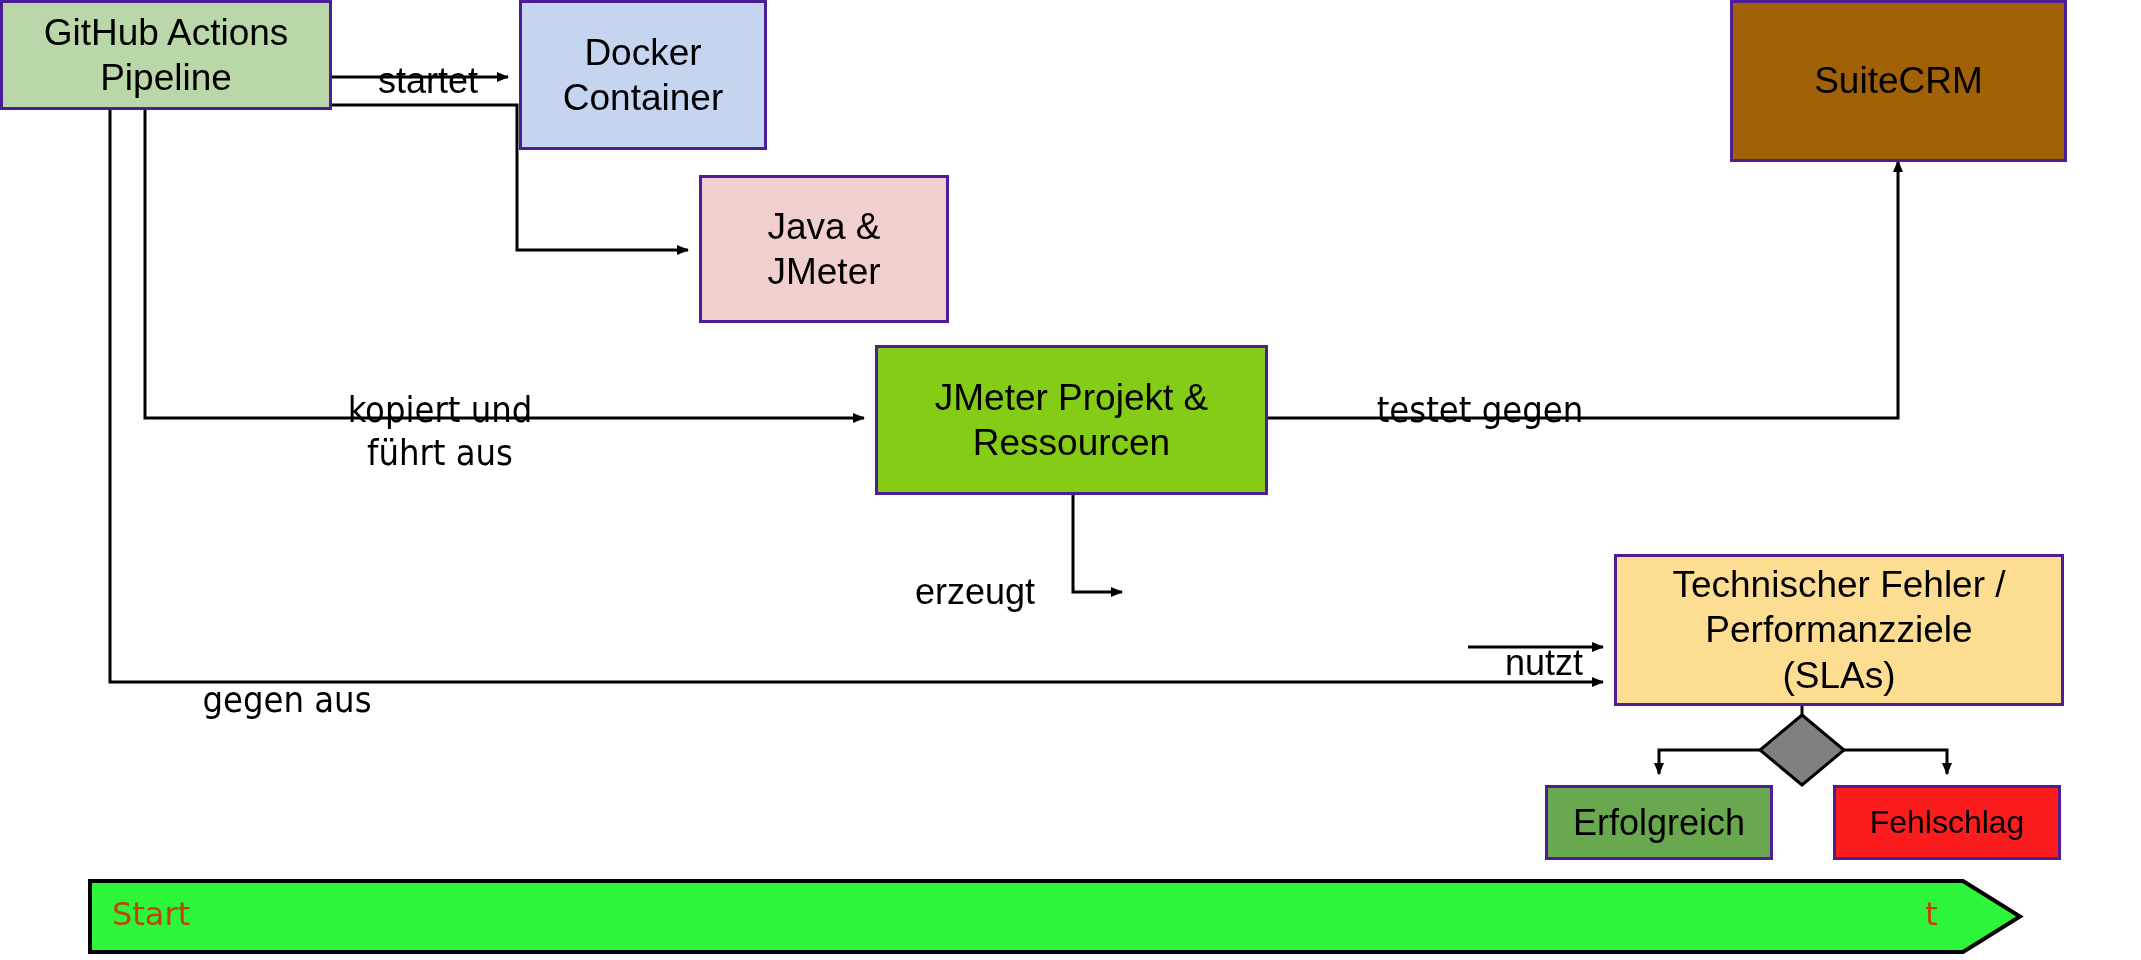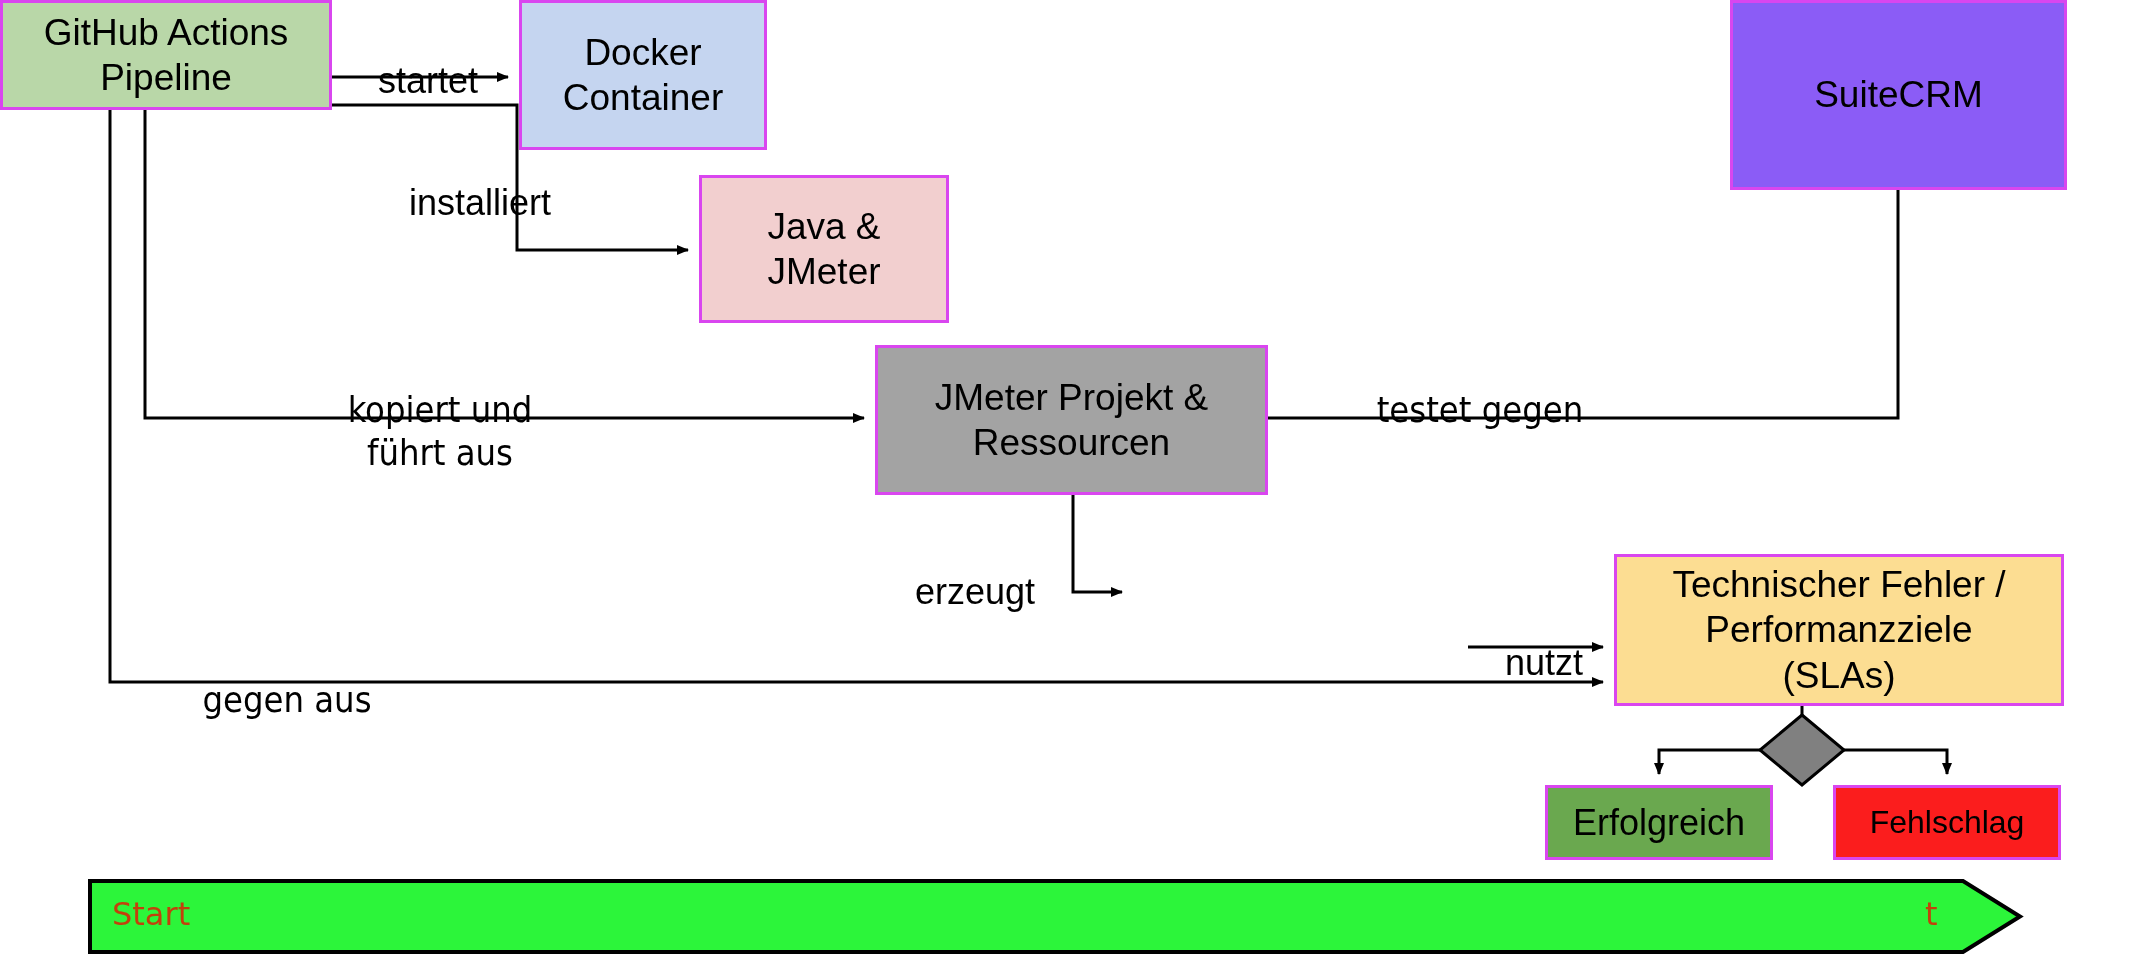--- a/index.html
+++ b/index.html
@@ -18,21 +18,21 @@
   svg.layer {
     position: absolute;
     left: 0;
     top: 0;
     width: 2141px;
     height: 960px;
   }
   .node {
     position: absolute;
     box-sizing: border-box;
-    border: 3px solid #d946ef;
+    border: 3px solid #4c1d95;
     display: flex;
     align-items: center;
     justify-content: center;
     text-align: center;
     color: #000000;
     font-family: "Liberation Sans", sans-serif;
     font-size: 37px;
     line-height: 1.22;
     white-space: pre-line;
     letter-spacing: 0px;
@@ -105,25 +105,25 @@
   <div class="node" style="left:519px; top:0px; width:248px; height:150px; background:#c5d5f0;">
     <span>Docker
 Container</span>
   </div>
 
   <div class="node" style="left:699px; top:175px; width:250px; height:148px; background:#f2cfcf;">
     <span>Java &amp;
 JMeter</span>
   </div>
 
-  <div class="node" style="left:1730px; top:0px; width:337px; height:190px; background:#8b5cf6;">
+  <div class="node" style="left:1730px; top:0px; width:337px; height:162px; background:#a16207;">
     <span>SuiteCRM</span>
   </div>
 
-  <div class="node" style="left:875px; top:345px; width:393px; height:150px; background:#a3a3a3;">
+  <div class="node" style="left:875px; top:345px; width:393px; height:150px; background:#84cc16;">
     <span>JMeter Projekt &amp;
 Ressourcen</span>
   </div>
 
 
   <div class="node" style="left:1614px; top:554px; width:450px; height:152px; background:#fcdd92;">
     <span>Technischer Fehler /
 Performanzziele
 (SLAs)</span>
   </div>
@@ -133,23 +133,20 @@
   </div>
 
   <div class="node" style="left:1833px; top:785px; width:228px; height:75px; background:#fb1d1d; font-size:32px;">
     <span>Fehlschlag</span>
   </div>
 
   <div class="edge-label" style="left:348px; top:18px; width:160px;">
     <span>startet</span>
   </div>
 
-  <div class="edge-label" style="left:355px; top:140px; width:250px;">
-    <span>installiert</span>
-  </div>
 
   <div class="edge-label condensed" style="left:290px; top:347px; width:300px;">
     <span>kopiert und
 führt aus</span>
   </div>
 
   <div class="edge-label condensed" style="left:1290px; top:347px; width:380px;">
     <span>testet gegen</span>
   </div>
 

